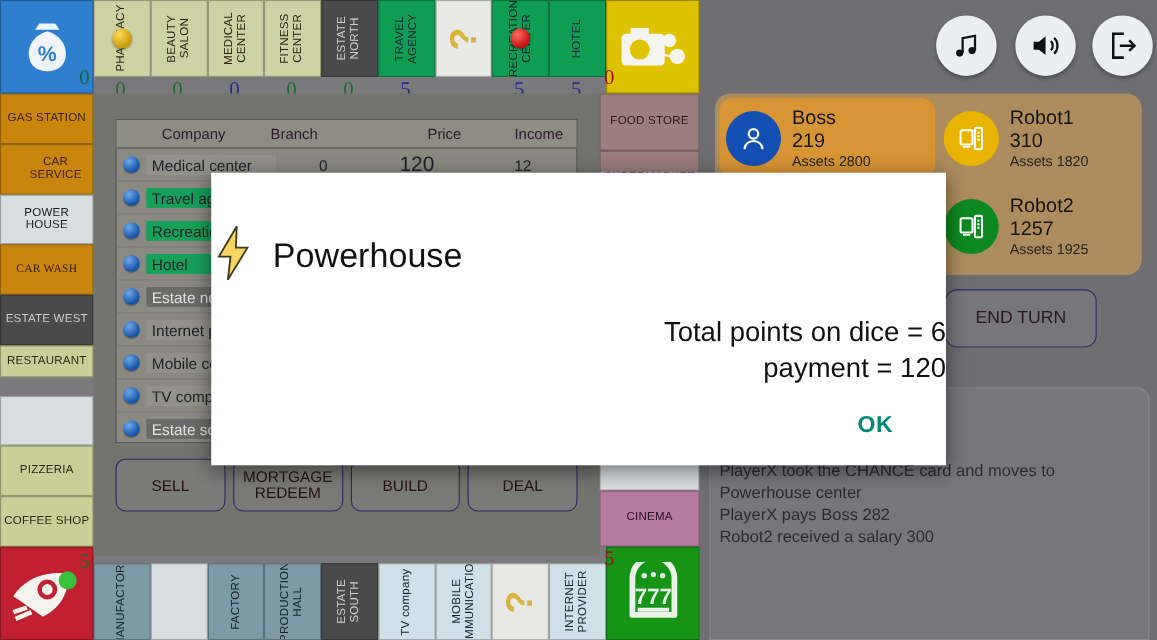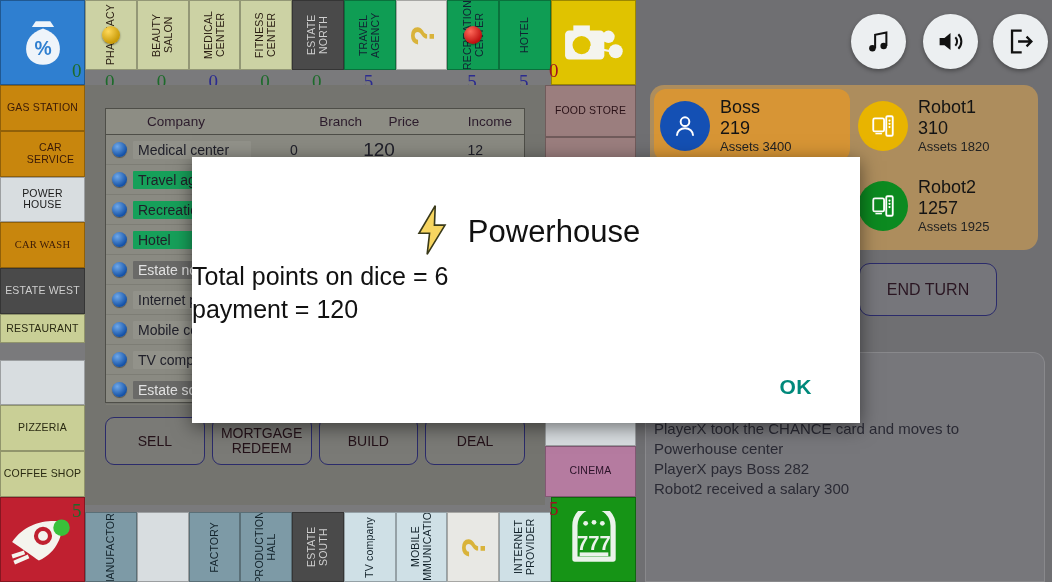--- a/index.html
+++ b/index.html
@@ -73,23 +73,23 @@
 
   #log { position:absolute; left:645px; top:352px; width:400px; height:230px;
          background:rgba(125,125,132,.55); border:1px solid rgba(255,255,255,.13);
          border-top-left-radius:12px; border-top-right-radius:12px; padding:6px 8px; overflow:hidden; }
   #log .line { font-size:15px; color:#2a2a34; line-height:1.33; white-space:nowrap; }
   #log .line.wrap { white-space:normal; }
 
   
   #modal { position:absolute; left:192px; top:157px; width:668px; height:266px;
            background:#ffffff; box-shadow:0 4px 18px rgba(0,0,0,.5); z-index:50; }
-  #modal .mhead { display:flex; align-items:center; justify-content:center; gap:16px; margin-top:47px; }
+  #modal .mhead { display:flex; align-items:center; gap:16px; margin-top:47px; }
   #modal .mtitle { font-size:31px; color:#111; }
-  #modal .mbody { text-align:left; }
+  #modal .mbody { text-align:right; margin-top:25px; }
   #modal .mbody div { font-size:25px; color:#111; line-height:1.32; }
   #modal .mok { position:absolute; right:48px; bottom:24px; font-size:21px; font-weight:bold;
                 color:#00897b; letter-spacing:.5px; }
 </style>
 </head>
 <body>
 
 <div id="board">
     <div class="tile" style="left: 85px; top: 0px; width: 51.7778px; height: 70px; background: rgb(204, 210, 164);">
       <span class="lbl v-lbl" style="color: rgb(42, 29, 18);">PHARMACY</span>
@@ -266,21 +266,21 @@
     <div class="num" style="left: 72px; top: 61px; color: rgb(29, 107, 42);">0</div>
     <div class="num" style="left: 549px; top: 61px; color: rgb(160, 16, 32);">0</div>
     <div class="num" style="left: 72px; top: 501px; color: rgb(29, 107, 42);">5</div>
     <div class="num" style="left: 549px; top: 499px; color: rgb(160, 16, 32);">5</div>
   </div>
 
 <div id="center">
   <div id="tbl">
     <div class="hdr">
       <span style="width:140px;text-align:center">Company</span>
-      <span style="width:116px;text-align:right">Branch</span>
+      <span style="width:116px;text-align:left">Branch</span>
       <span style="width:84px;text-align:center">Price</span>
       <span style="width:72px;text-align:right;padding-right:6px">Income</span>
     </div>
     <div id="tbl-body">
         <div class="row">
           <span class="dot"></span>
           <span class="cname own-none" style="width: 118px; display: inline-block; white-space: nowrap; overflow: hidden;">Medical center</span>
           <span class="cbranch">0</span>
           <span class="cprice">120</span>
           <span class="cincome">12</span>
@@ -386,21 +386,21 @@
   <div class="pl" style="left: 10px; top: 12px;">
         <div class="pavatar" style="background: rgb(20, 80, 180);">
           <svg width="26" height="26" viewBox="0 0 24 24">
             <circle cx="12" cy="8" r="4" fill="none" stroke="#fff" stroke-width="1.8"></circle>
             <path d="M4.5 21c0-4.2 3.4-7 7.5-7s7.5 2.8 7.5 7" fill="none" stroke="#fff" stroke-width="1.8"></path>
           </svg>
         </div>
         <div>
           <div class="pname">Boss</div>
           <div class="pmoney">219</div>
-          <div class="passets">Assets 3400</div>
+          <div class="passets">Assets 2800</div>
         </div>
       </div>
       <div class="pl" style="left: 208px; top: 12px;">
         <div class="pavatar" style="background: rgb(232, 180, 0);">
           <svg width="26" height="26" viewBox="0 0 24 24">
             <rect x="3" y="5" width="10" height="12" rx="1.4" fill="none" stroke="#fff" stroke-width="1.7"></rect>
             <rect x="15" y="3" width="6" height="18" rx="1.2" fill="none" stroke="#fff" stroke-width="1.7"></rect>
             <circle cx="18" cy="7" r="1" fill="#fff"></circle>
             <circle cx="18" cy="10" r="1" fill="#fff"></circle>
             <circle cx="18" cy="13" r="1" fill="#fff"></circle>

